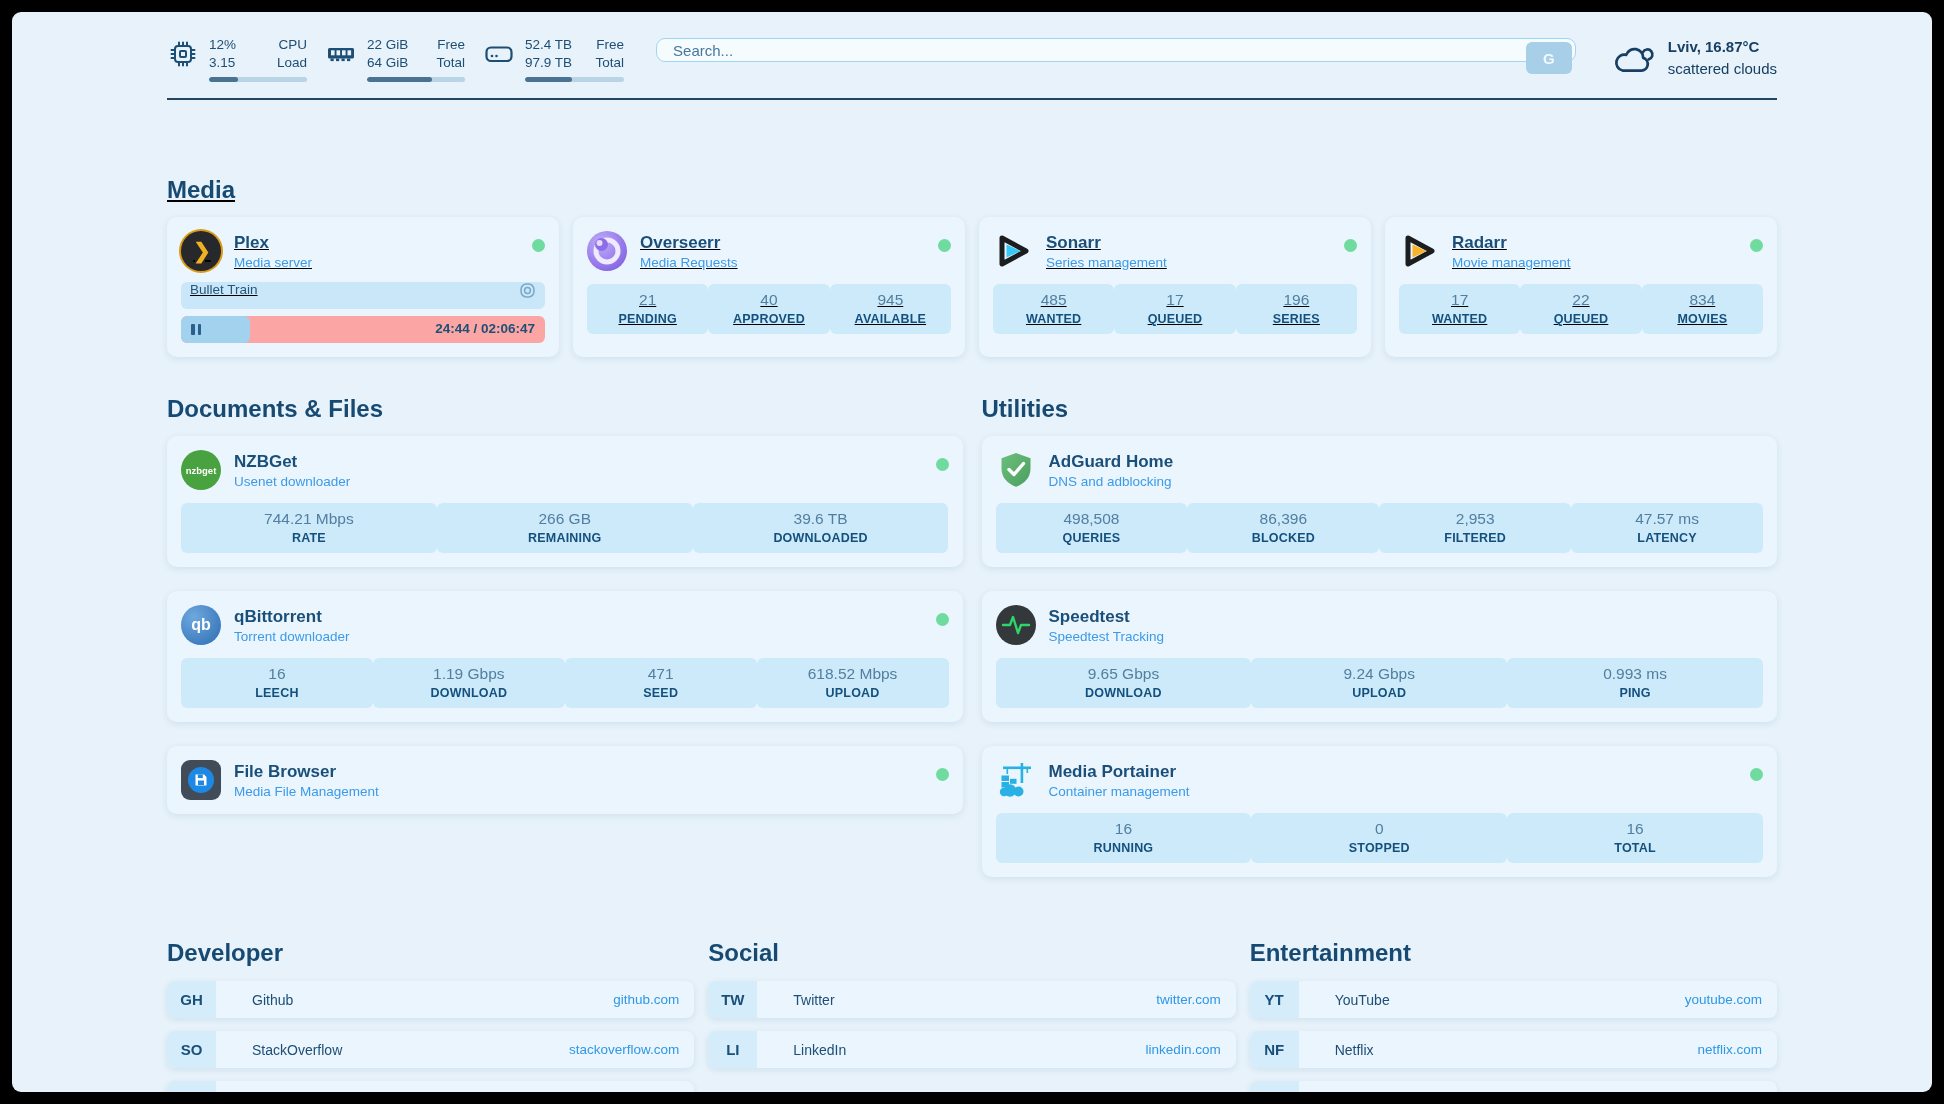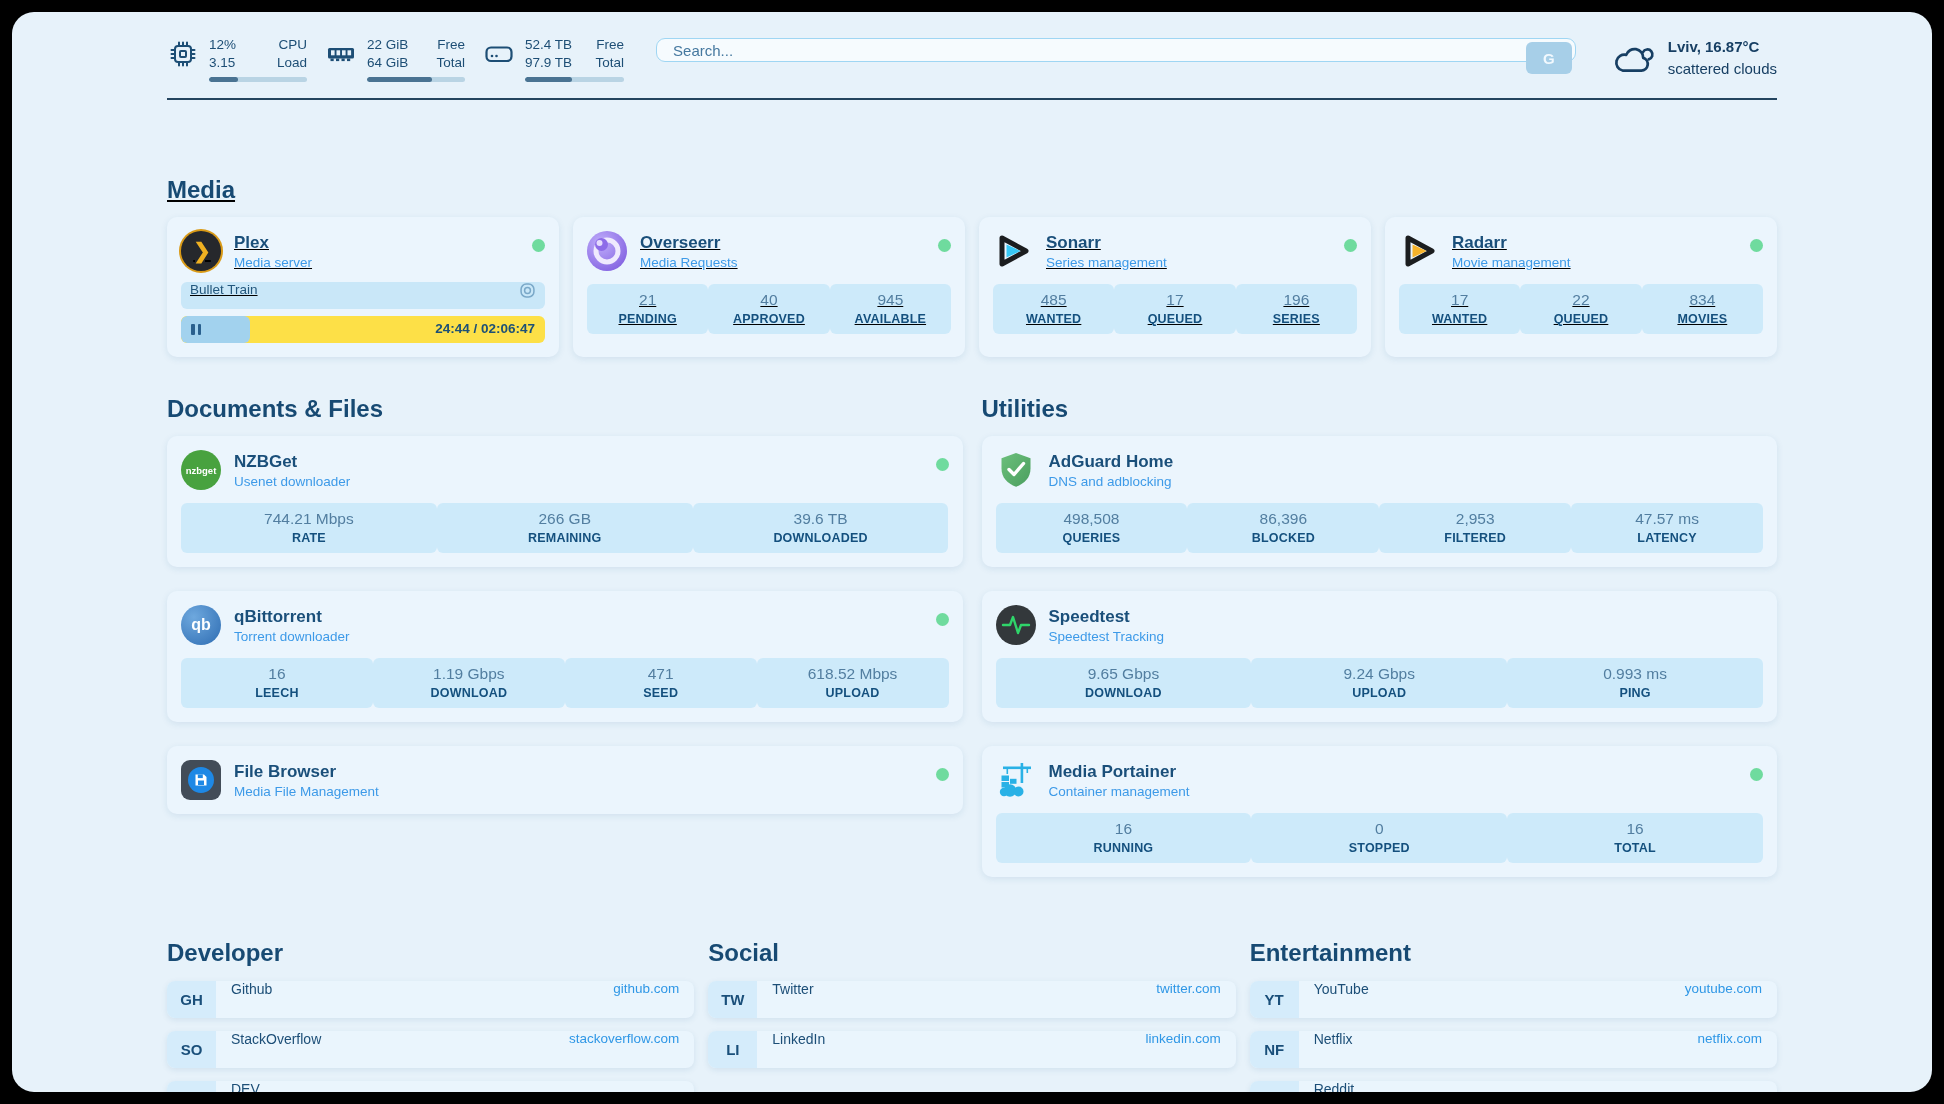--- a/index.html
+++ b/index.html
@@ -1,19 +1,19 @@
 <!DOCTYPE html>
 <html><head>
 <meta charset="utf-8">
 <style>
   * { margin:0; padding:0; box-sizing:border-box; }
   html,body { width:1944px; height:1104px; }
   body { background:#000; font-family:"Liberation Sans", sans-serif; }
   .panel {
-    position:absolute; inset:12px; border-radius:22px;
+    position:absolute; inset:12px; border-radius:9px;
     background:#e7f2fa; overflow:hidden;
   }
   .content { width:1610px; margin:0 auto; }
 
   
   .topbar { display:flex; align-items:flex-start; padding-top:24px; }
   .resource { display:flex; gap:10px; margin-right:18px; }
   .res-icon { width:32px; height:32px; color:#1d4e75; flex:0 0 auto; margin-top:2px; }
   .res-body { display:flex; flex-direction:column; }
   .res-text { display:flex; gap:18px; font-size:13.5px; color:#1d4e75; line-height:1.35; }
@@ -64,39 +64,40 @@
   .stat-label { font-size:12.5px; font-weight:bold; color:#14507e; margin-top:3px; letter-spacing:0.2px; }
 
   
   .player { margin-top:11px; }
   .player-title-row {
     background:#c9e7f8; border-radius:6px; height:27px; display:flex;
     align-items:flex-start; padding:0 9px; font-size:13.5px; color:#23577d;
   }
   .player-settings { margin-left:auto; width:17px; height:17px; color:#7aa8c8; cursor:pointer; }
   .player-progress {
-    position:relative; margin-top:7px; background:#fde047; border-radius:6px;
+    position:relative; margin-top:7px; background:#fca5a5; border-radius:6px;
     height:27px; overflow:hidden;
   }
   .player-fill { position:absolute; left:0; top:0; bottom:0; background:#a2d2ee; border-radius:6px; }
   .pause-glyph { position:absolute; left:10px; top:8px; display:flex; gap:3px; cursor:pointer; }
   .pause-glyph span { width:3.5px; height:11px; background:#29608e; border-radius:1px; }
   .player-time { position:absolute; right:10px; top:5px; font-size:13.5px; font-weight:600; color:#1d5076; }
 
   
   .cols { display:grid; grid-template-columns:1fr 1fr; gap:19px; margin-top:38px; }
   .col-stack { display:flex; flex-direction:column; gap:24px; margin-top:13px; }
 
   
   .bookmarks { display:grid; grid-template-columns:repeat(3,1fr); gap:14px; margin-top:62px; padding-bottom:40px; }
   .bm-list { display:flex; flex-direction:column; gap:13px; margin-top:14px; }
   .bm-row {
-    display:flex; height:37px; background:#eaf5fd;
+    display:flex; align-items:center; height:37px; background:#eaf5fd;
     border-radius:8px; overflow:hidden; box-shadow:0 2px 6px rgba(24,84,136,0.10);
     cursor:pointer;
+    gap:21px;
   }
   .bm-abbr {
     width:49px; height:100%; background:#d5ecfb; display:flex; align-items:center;
     justify-content:center; font-size:15px; font-weight:600; color:#1a4f7a; flex:0 0 auto;
   }
   .bm-name { margin-left:15px; font-size:14px; font-weight:500; color:#1c4e77; }
   .bm-domain { margin-left:auto; margin-right:15px; font-size:13.5px; color:#2f97e6; }
 
   
   .circle-badge { border-radius:50%; display:flex; align-items:center; justify-content:center; }

